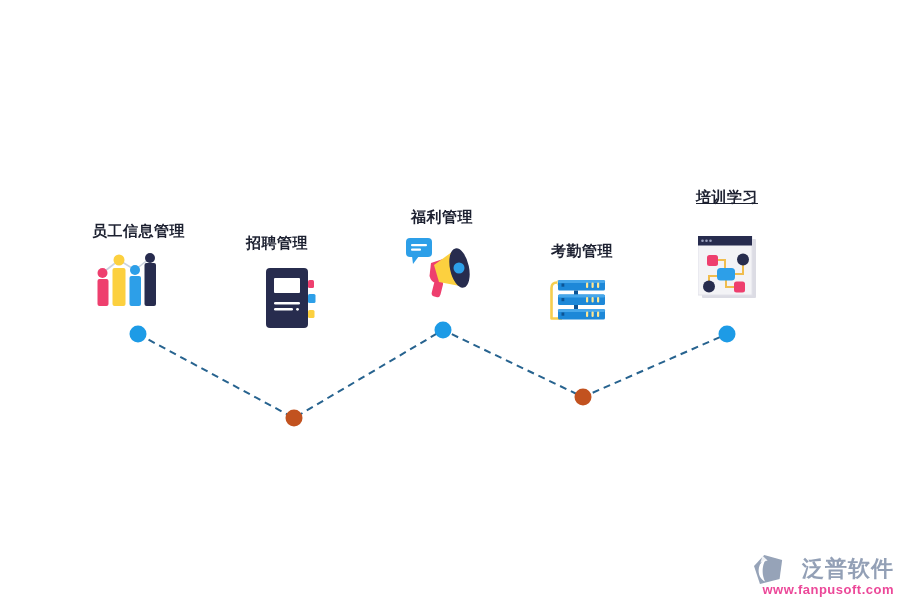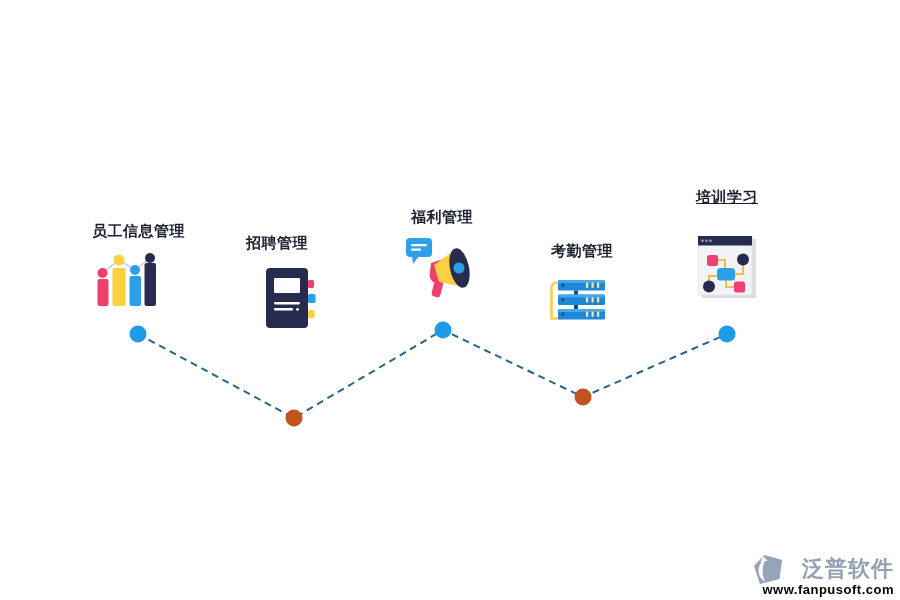--- a/index.html
+++ b/index.html
@@ -12,21 +12,21 @@
     white-space:nowrap;letter-spacing:0.5px;
   }
   .node-icon{position:absolute;}
   .node-icon svg{display:block;width:100%;height:100%;}
   .links-overlay{position:absolute;left:0;top:0;width:900px;height:600px;}
   
   .watermark{position:absolute;right:6px;bottom:3px;text-align:right;}
   .wm-top{display:flex;align-items:center;justify-content:flex-end;gap:18px;}
   .wm-logo{width:31px;height:29px;}
   .wm-brand{font-size:22px;font-weight:bold;color:#93a0b6;letter-spacing:1px;}
-  .wm-url{font-size:13px;font-weight:bold;color:#000000;letter-spacing:0.5px;margin-top:-2px;}
+  .wm-url{font-size:13px;font-weight:bold;color:#ec4899;letter-spacing:0.5px;margin-top:-2px;}
   
 </style>
 </head>
 <body>
 
 <div class="canvas">
 
   <svg class="links-overlay" viewBox="0 0 900 600">
     <polyline points="138,334 294,418 443,330 583,397 727,334" fill="none" stroke-width="2" stroke-dasharray="7 5" stroke="#27638f"></polyline>
     <circle cx="138" cy="334" r="8.5" fill="#1d9be6"></circle>

